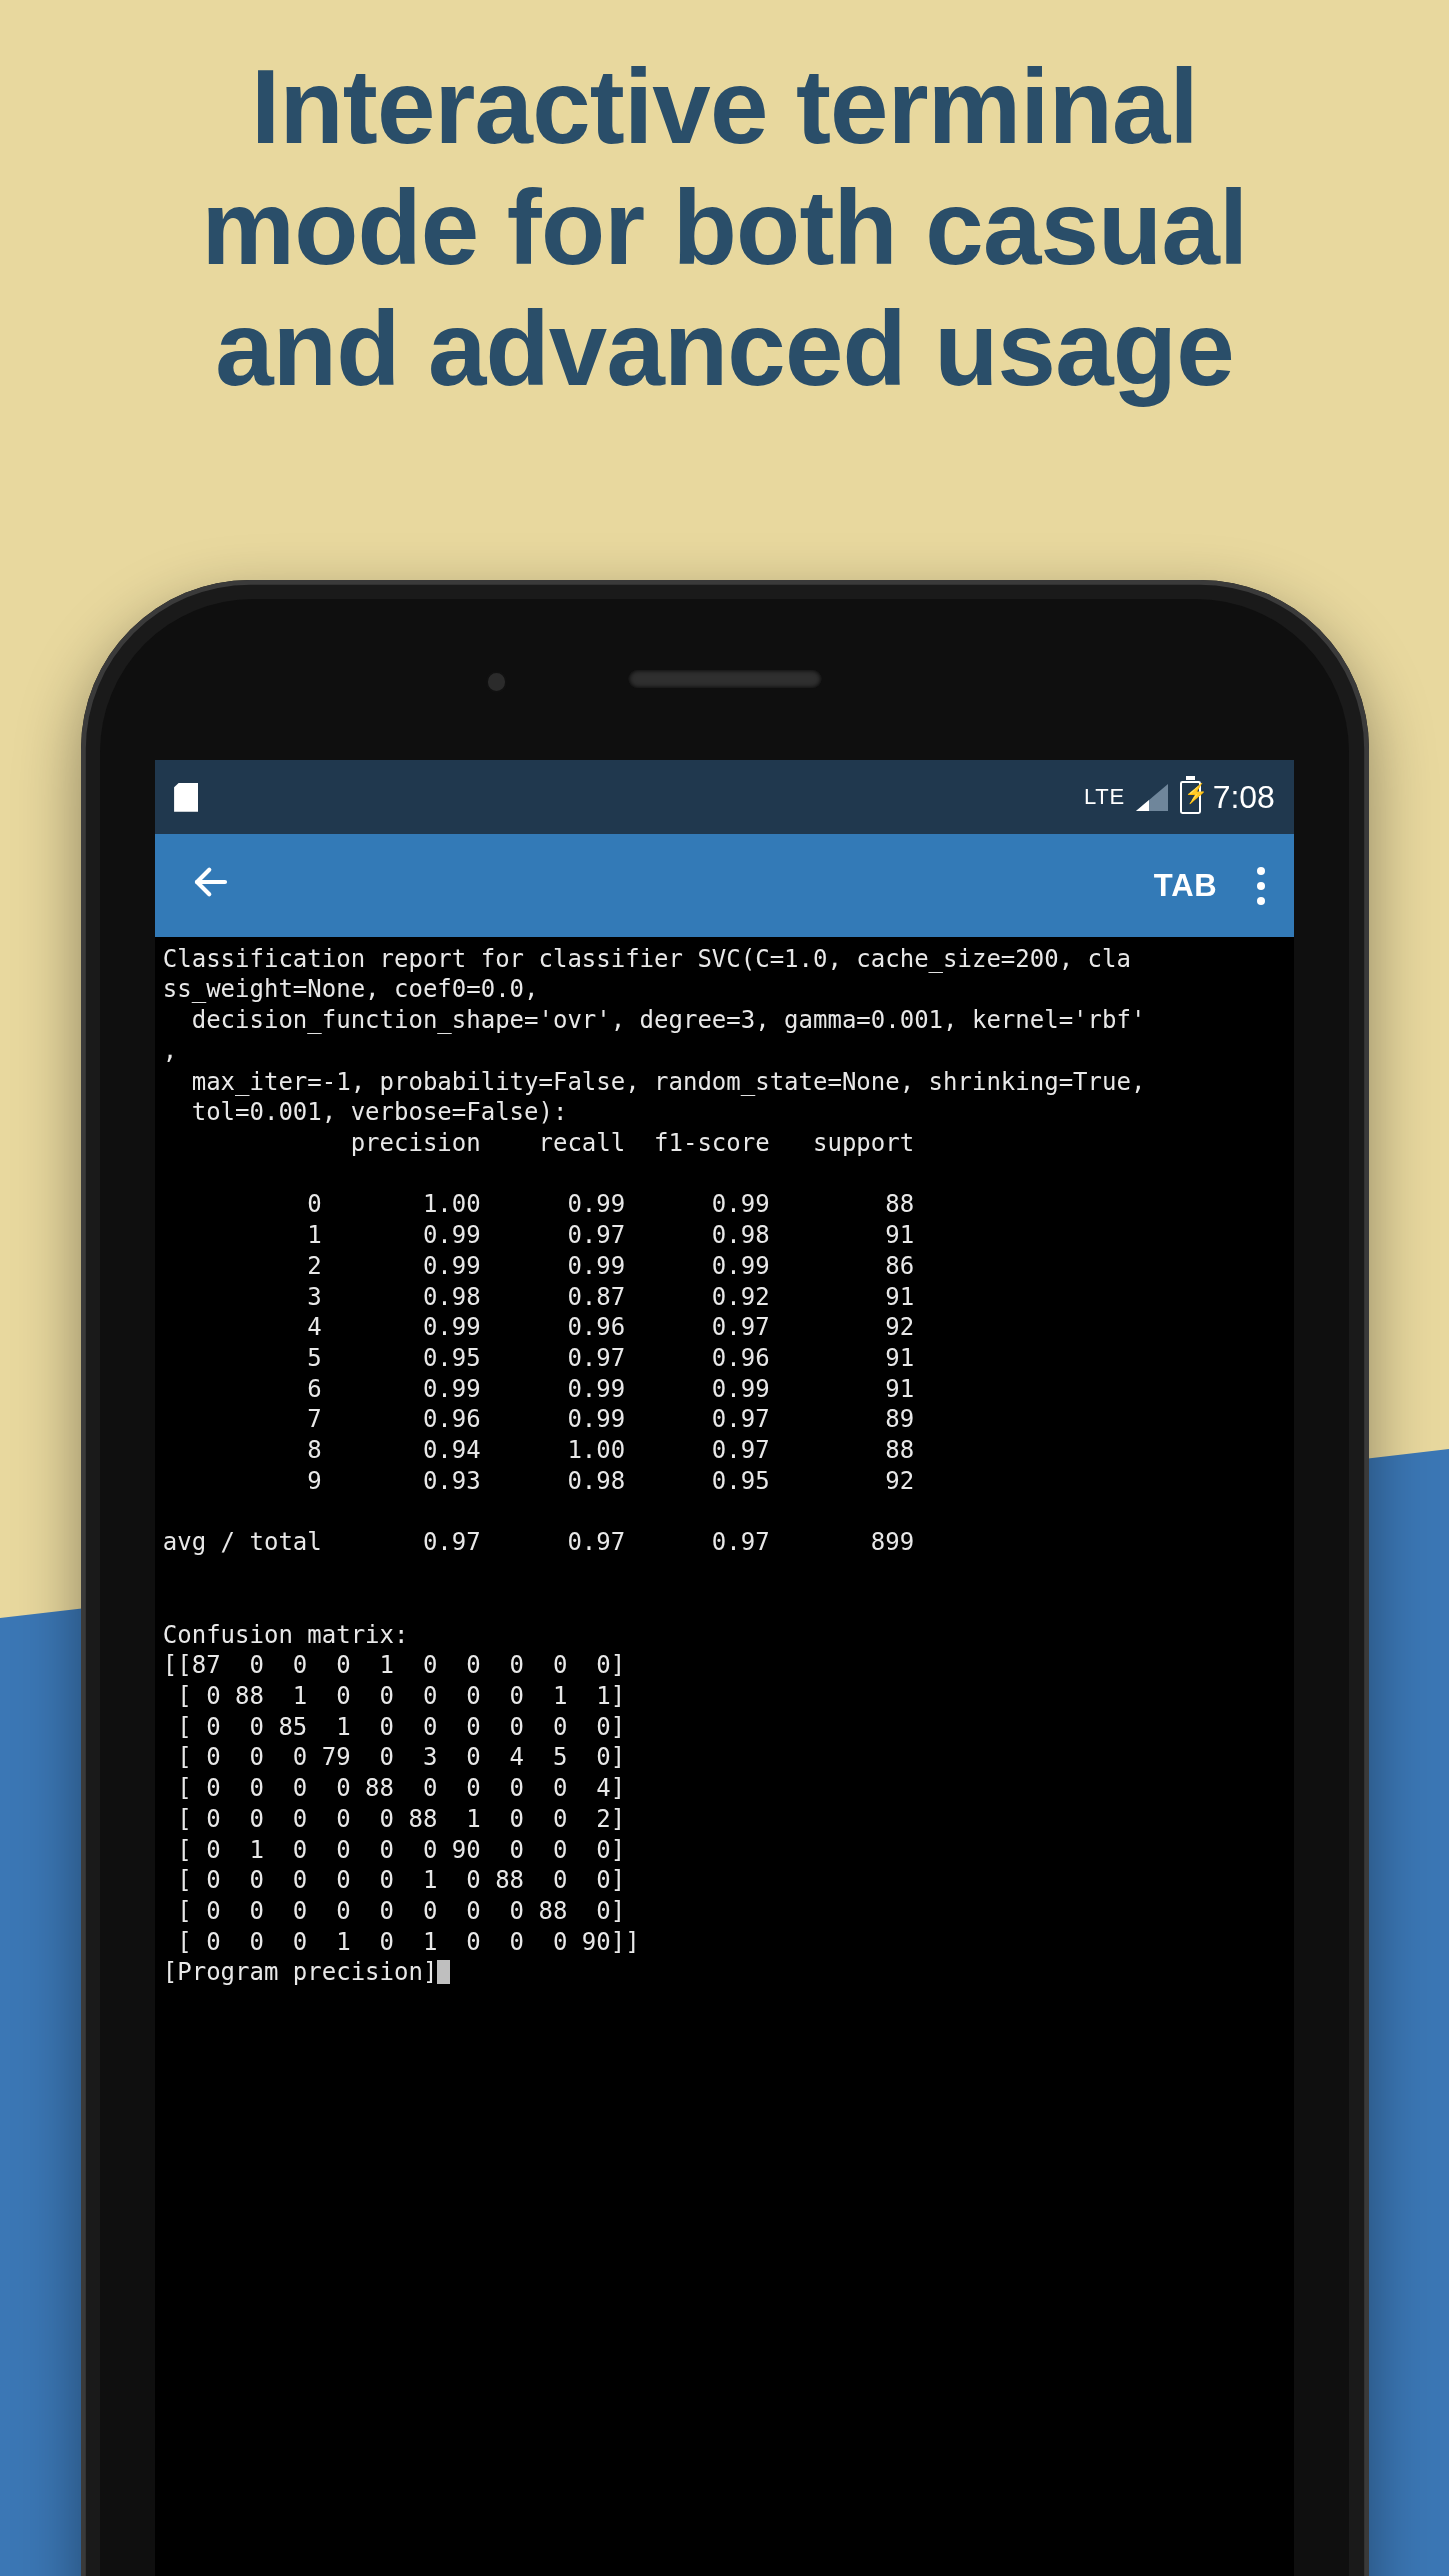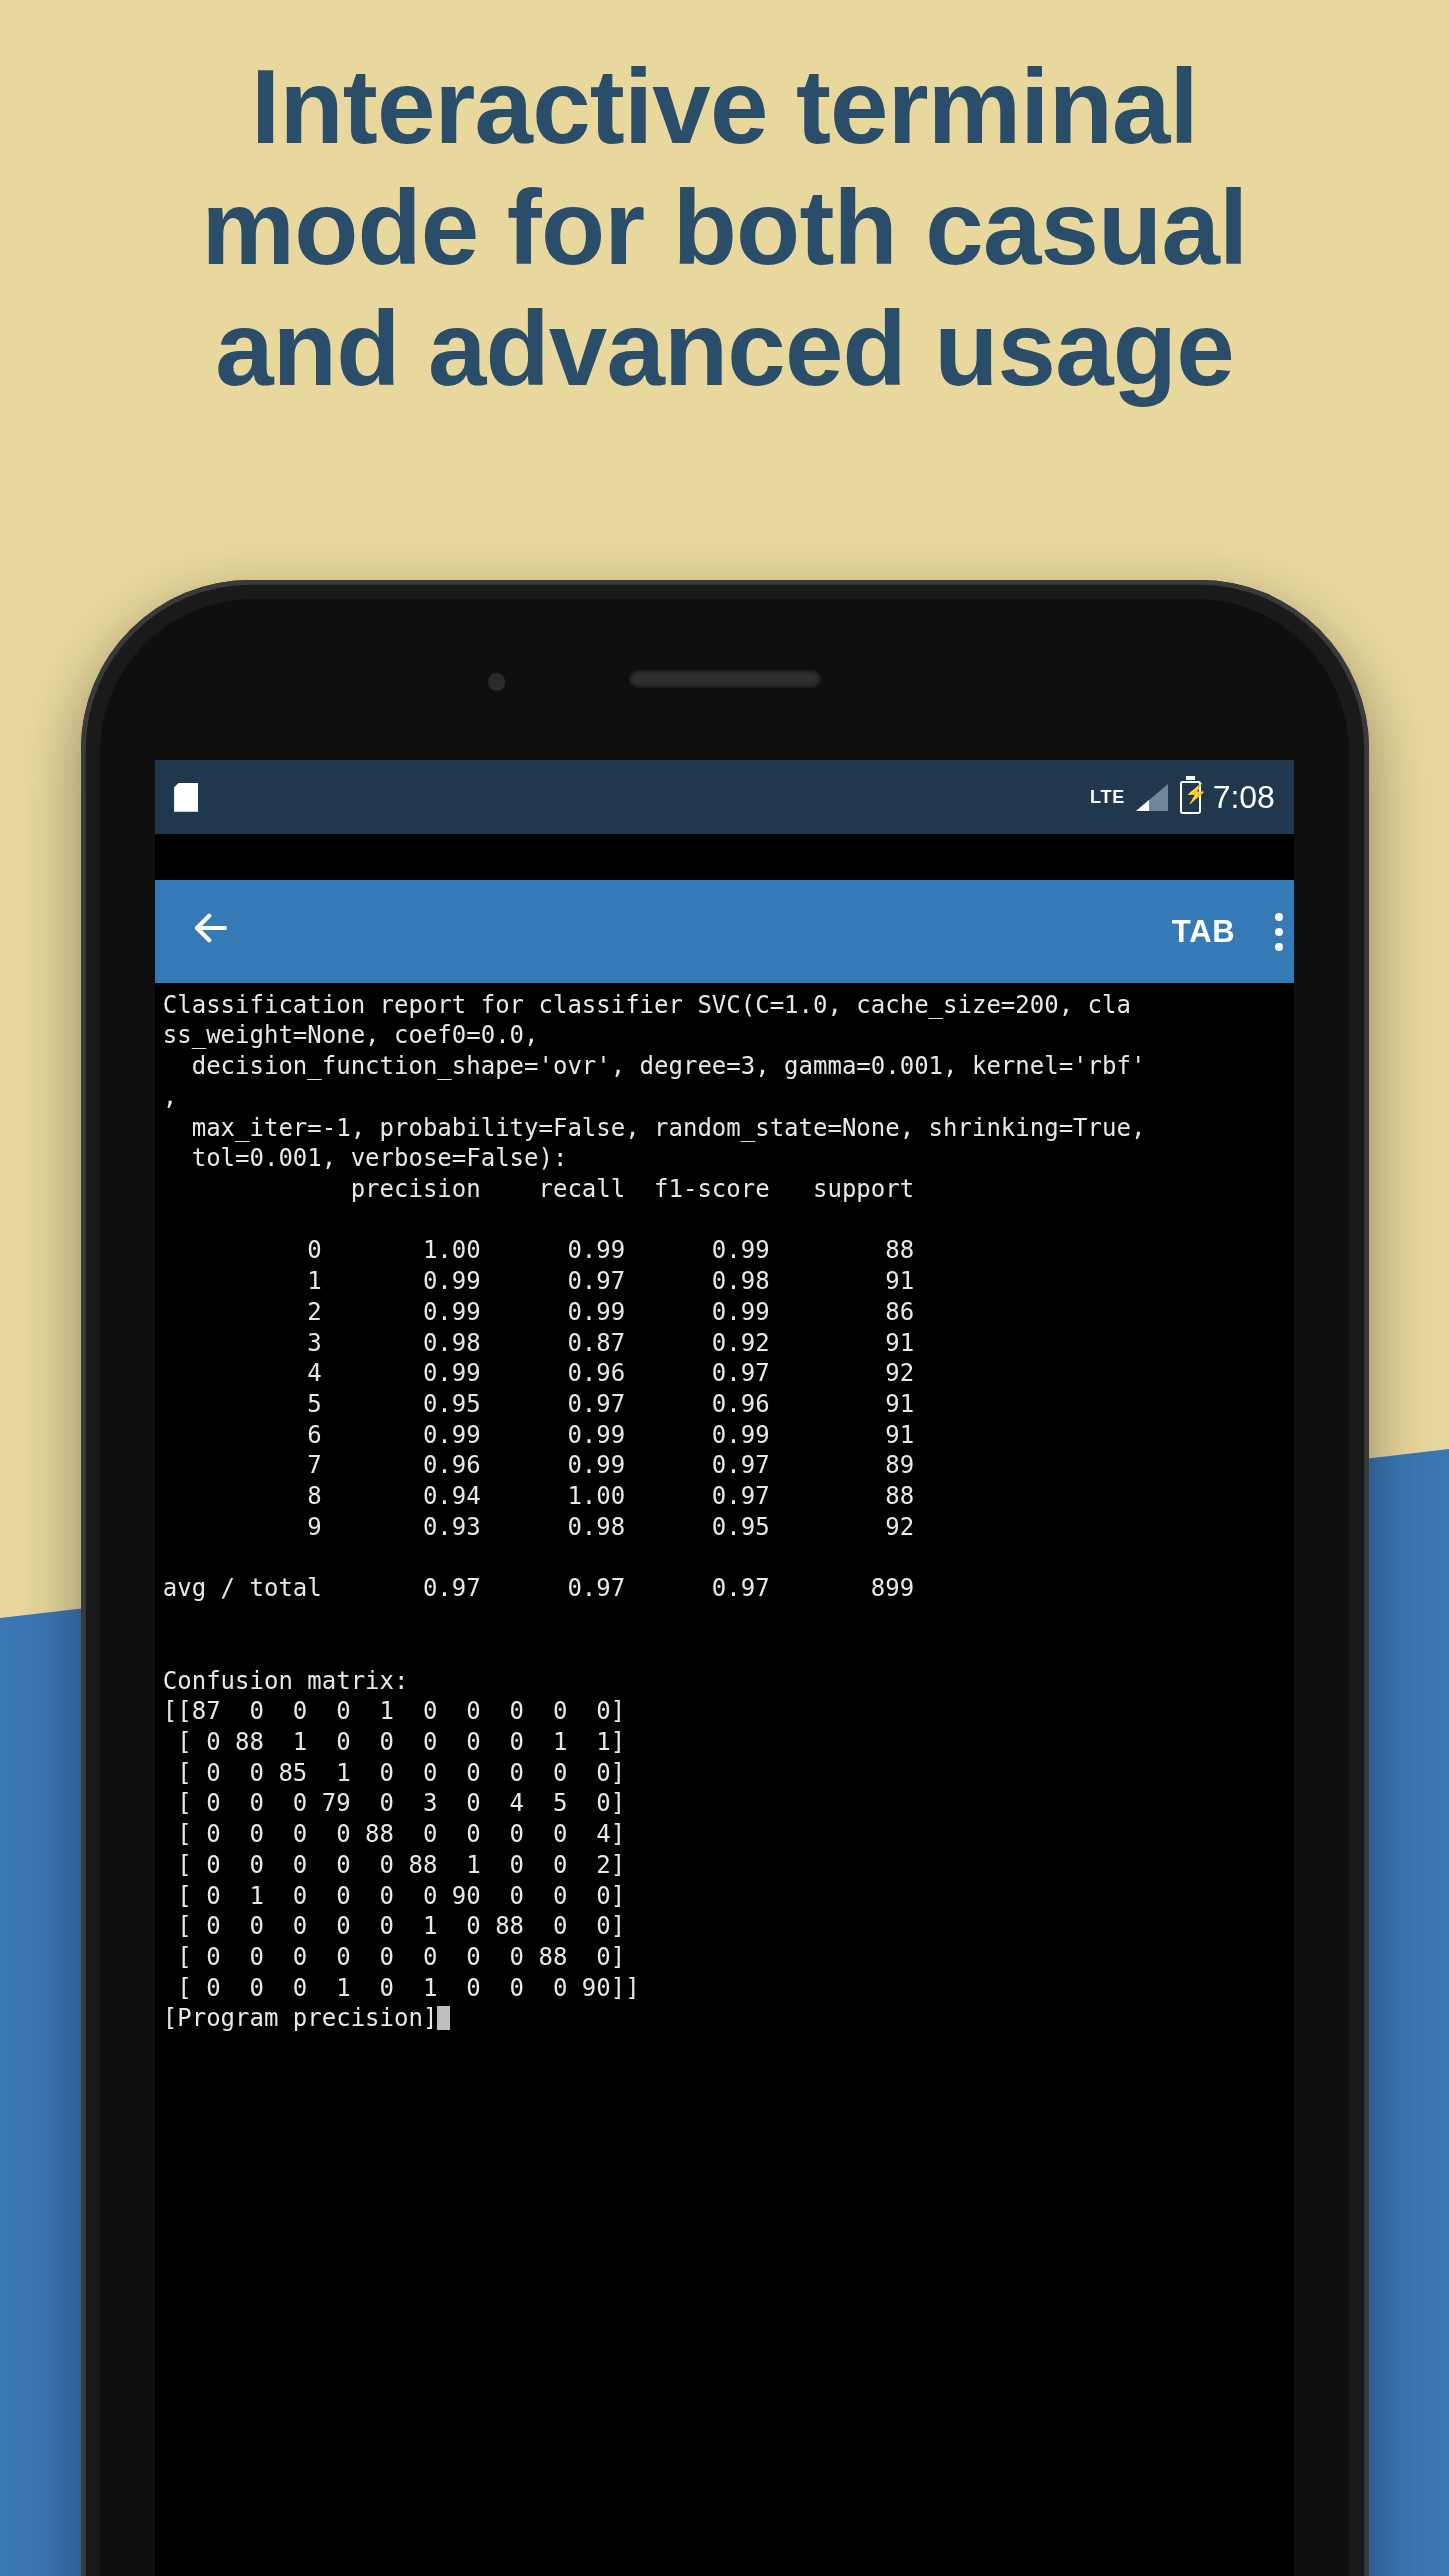--- a/index.html
+++ b/index.html
@@ -91,21 +91,21 @@
     justify-content: space-between;
     padding: 0 19.3px;
     font-size: 32px;
   }
   .statusbar .left { display:flex; gap:9.7px; align-items:center;}
   .statusbar .right { display:flex; gap:11.3px; align-items:center;}
   .sd-icon {
     width: 24px; height: 29px; background:#fff;
     clip-path: polygon(0 15%, 20% 0, 100% 0, 100% 100%, 0 100%);
   }
-  .lte { font-size: 18px; font-weight:700; letter-spacing:0.8px;}
+  .lte { font-size: 22px; font-weight:400; letter-spacing:0.8px;}
   .signal {
     width: 0; height: 0;
     border-style: solid;
     border-width: 0 0 27px 32px;
     border-color: transparent transparent #6f869b transparent;
     position: relative;
   }
   .signal::after{
     content:""; position:absolute; left:-32px; top:16px;
     border-style:solid; border-width:0 0 11.3px 13.7px;
@@ -115,22 +115,21 @@
     width: 17.7px; height: 29px; border:2.4px solid #fff; border-radius:2.4px;
     position: relative;
   }
   .battery::before{content:""; position:absolute; top:-6.4px; left:4px; width:9.7px; height:4px; background:#fff;}
   .battery .bolt{position:absolute; top:1.6px; left:2.4px; color:#20384e; font-size:19.3px; line-height:1;}
 
   
   .appbar {
     height: 103px; background:#337ab7; color:#fff;
     display:flex; align-items:center; justify-content:space-between;
-    padding: 0 2px 0 35px;
-    margin-top: 46px;
+    padding: 0 20px 0 35px;
   }
   .appbar .back { font-size:45px; line-height:1;}
   .appbar .actions{ display:flex; align-items:center; gap:39px; margin-right:9.7px;}
   .tab-label{ font-size:31px; font-weight:700; letter-spacing:0.8px;}
   .kebab{ display:flex; flex-direction:column; gap:7.2px;}
   .kebab span{ width:8px; height:8px; background:#fff; border-radius:50%;}
 
   
   .terminal {
     background:#000; color:#e8e8e8;

